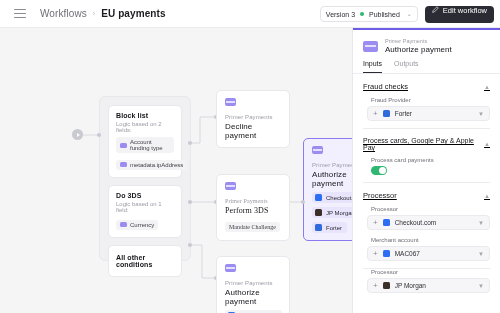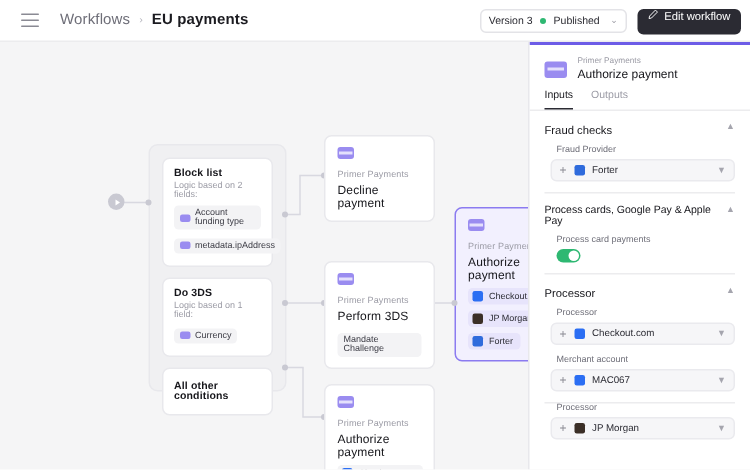--- a/index.html
+++ b/index.html
@@ -119,22 +119,22 @@
     top: 4px; height: 2px; background: #e4e0fc; }
   .ph-eyebrow { font-size: 5.5px; color: #9b9ba5; }
   .ph-title { font-size: 8px; color: #15151a; margin-top: 1px; }
 
   .tabs { display: flex; gap: 12px; padding: 0 10px; border-bottom: 1px solid #ececee; }
   .tab { font-size: 7px; color: #9b9ba5; padding-bottom: 5px; cursor: pointer;
     border-bottom: 1.5px solid transparent; }
   .tab.active { color: #1b1b20; border-bottom-color: #2b2b33; }
 
   .psection { padding: 0 10px; }
-  .sechead { display: flex; justify-content: space-between;
-    padding: 8px 0 6px 0; cursor: pointer; }
+  .sechead { display: flex; align-items: center; justify-content: space-between;
+    padding: 8px 0 6px 0; cursor: pointer; text-decoration: underline; }
   .sechead .st { font-size: 7.5px; color: #15151a; }
   .chev { color: #a5a5ae; font-size: 6px; }
   .flabel { font-size: 6px; color: #6e6e78; margin-bottom: 3px; padding-left: 4px; }
   .fgroup { padding-left: 4px; margin-bottom: 7px; }
   .select {
     display: flex; align-items: center; gap: 5px; height: 15px;
     background: #f6f6f8; border: 1px solid #eaeaee; border-radius: 4px;
     padding: 0 5px; cursor: pointer;
   }
   .select .plus { color: #8a8a93; font-size: 8px; line-height: 1; flex: none; }
@@ -233,21 +233,21 @@
     <div class="port" style="left:214px; top:87px;"></div>
     <div class="port" style="left:214px; top:172px;"></div>
     <div class="port" style="left:214px; top:248px;"></div>
 
     <div class="node" style="left:216px; top:62px; width:74px;">
       <div class="nicon"></div>
       <div class="eyebrow">Primer Payments</div>
       <div class="ntitle">Decline payment</div>
     </div>
 
-    <div class="node" style="left:216px; top:146px; width:74px;">
+    <div class="node" style="left:216px; top:146px; width:74px;font-family:Liberation Serif, serif;">
       <div class="nicon"></div>
       <div class="eyebrow">Primer Payments</div>
       <div class="ntitle">Perform 3DS</div>
       <div class="chip plain" style="margin-top:6px;">Mandate Challenge</div>
     </div>
 
     <div class="node" style="left:216px; top:228px; width:74px;">
       <div class="nicon"></div>
       <div class="eyebrow">Primer Payments</div>
       <div class="ntitle">Authorize payment</div>

